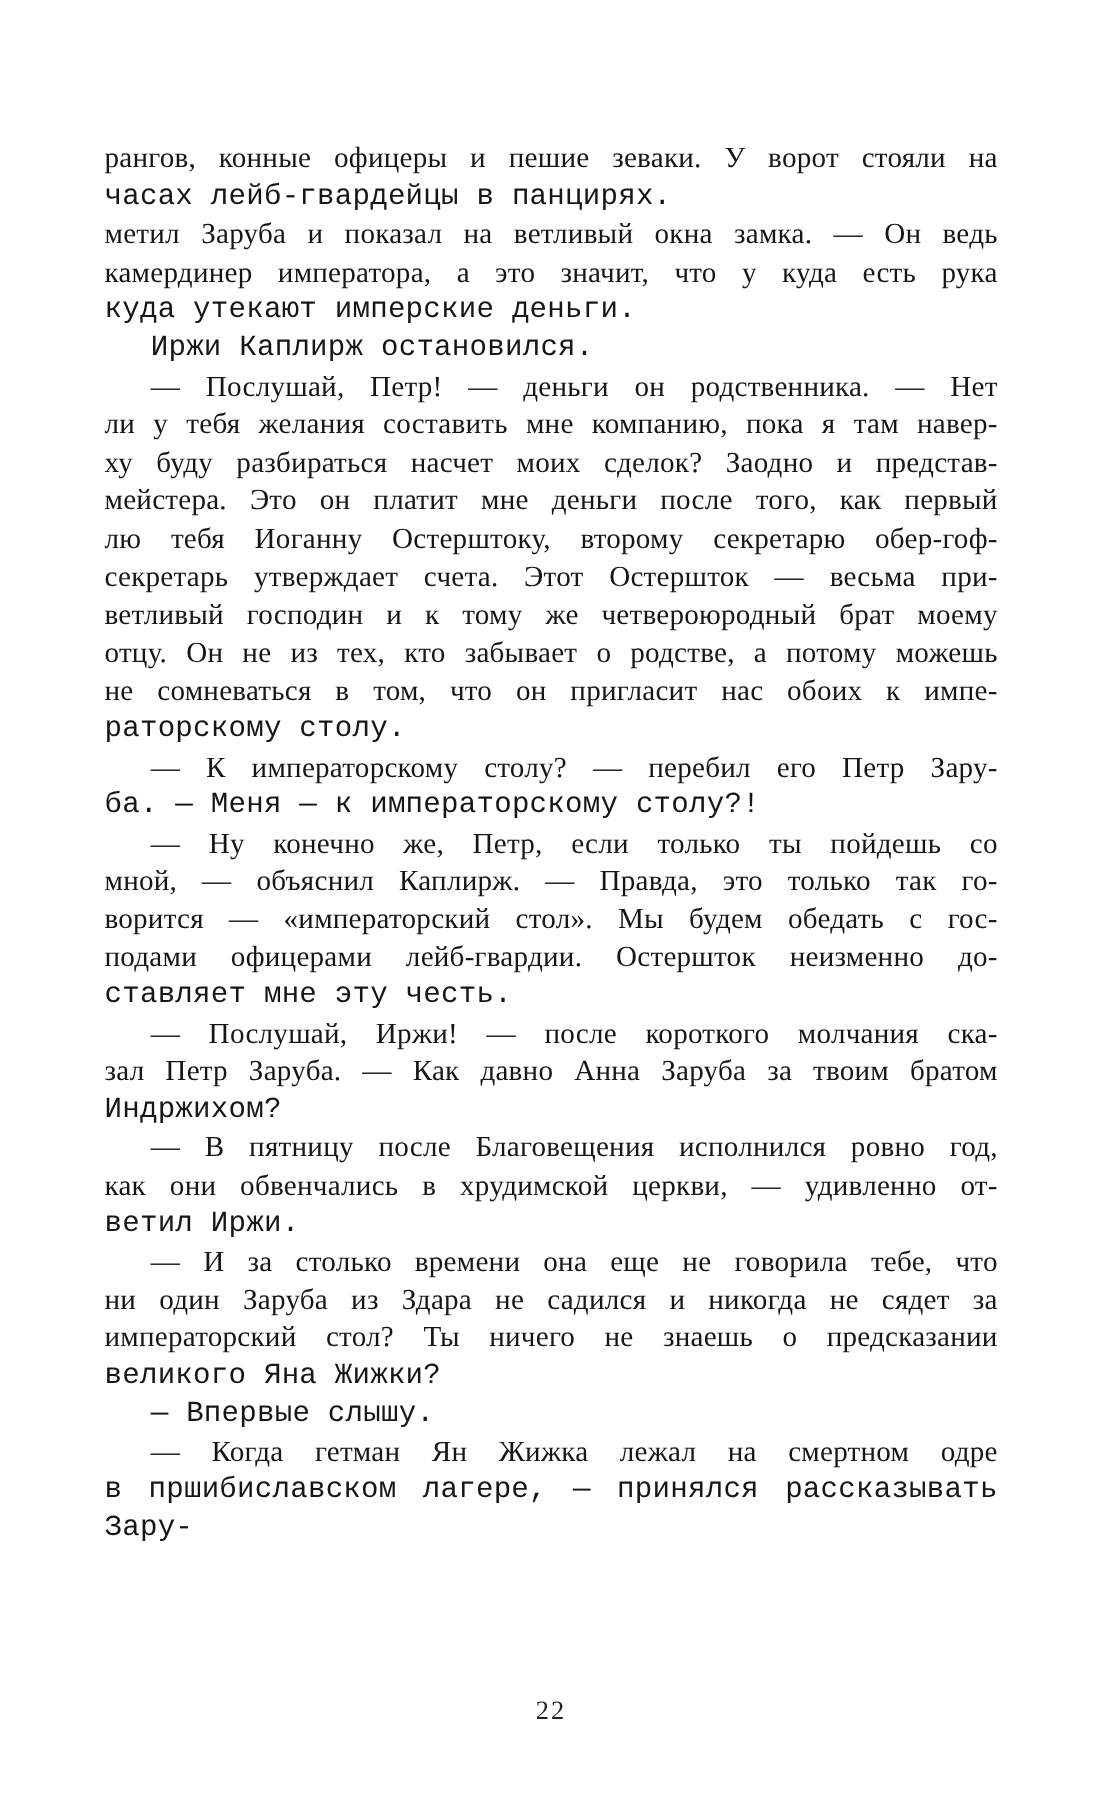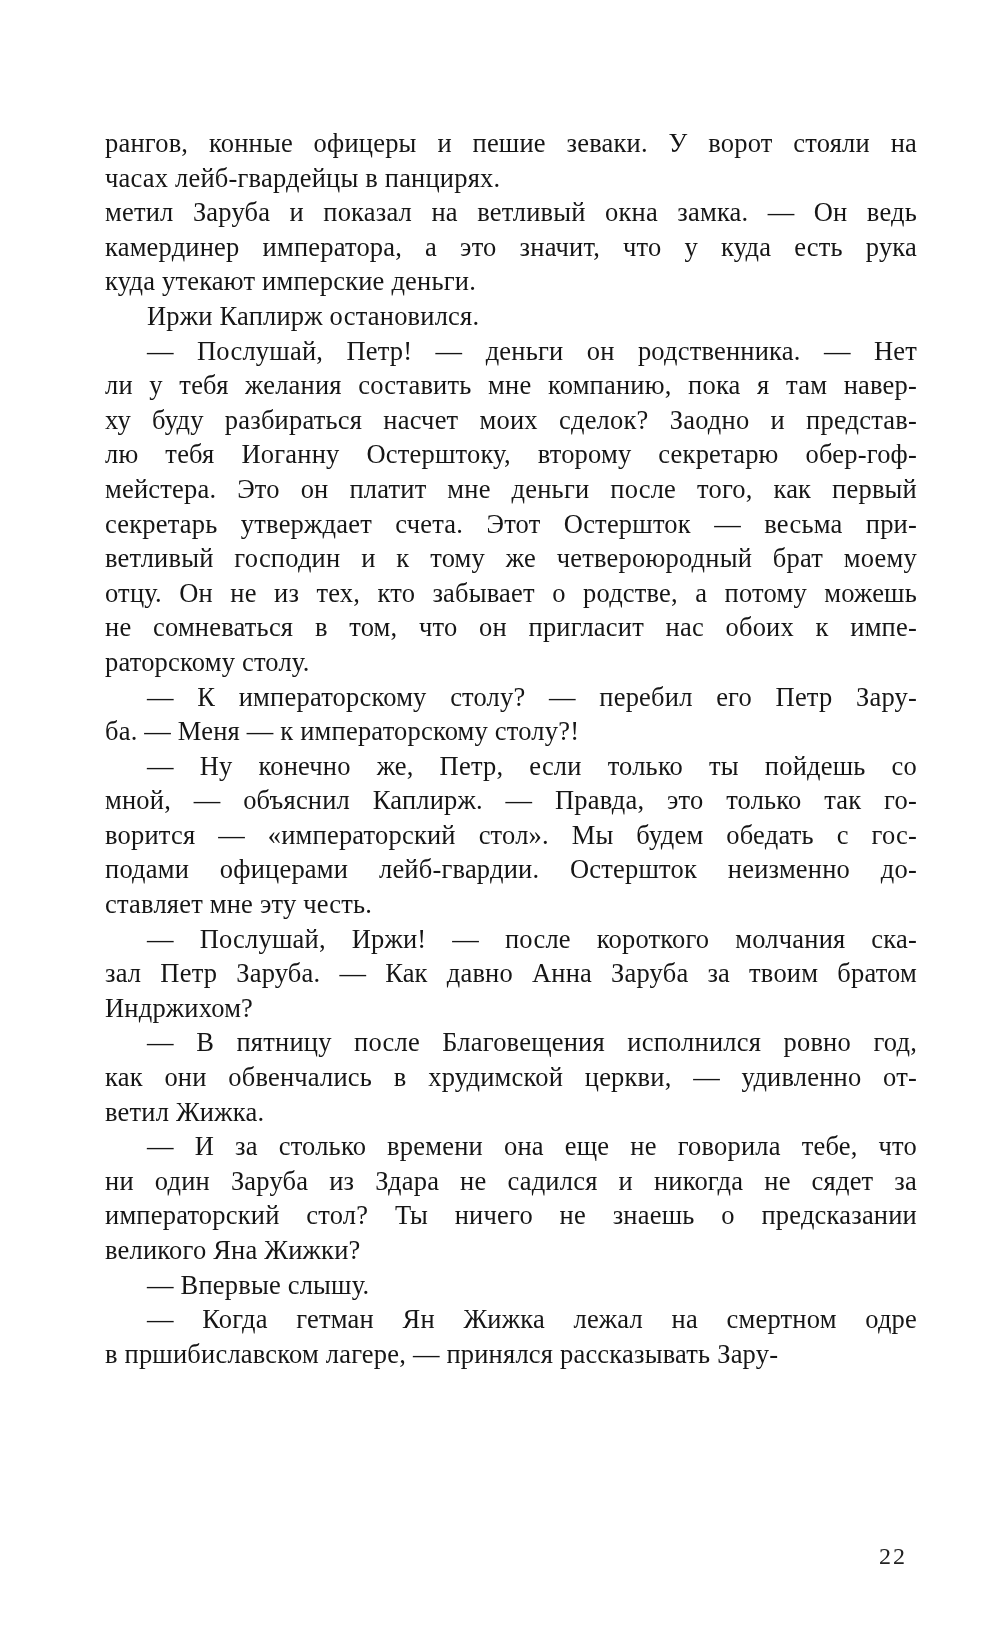--- a/index.html
+++ b/index.html
@@ -15,85 +15,86 @@
     color: #161616;
     overflow: hidden;
   }
   .book-page {
     position: absolute;
     inset: 0;
     background: #ffffff;
   }
   .text-block {
     position: absolute;
-    left: 105px;
+    left: 95px;
     top: 126px;
     width: 812px;
     font-size: 26.5px;
     line-height: 34.6px;
     letter-spacing: 0.2px;
   }
   .line {
     text-align: justify;
     text-align-last: justify;
     white-space: normal;
     height: 34.6px;
     overflow: visible;
   }
   .line.last {
     text-align-last: left;
+    font-family: Liberation Mono, monospace;
   }
   .line.indent {
     text-indent: 42px;
   }
   .page-number {
     position: absolute;
     left: 95px;
     width: 812px;
     top: 1543px;
-    text-align: right;
+    text-align: center;
     font-size: 24px;
     letter-spacing: 2px;
     color: #222222;
   }
 </style>
 </head>
 <body>
 
 <div class="book-page">
   <div class="text-block">
       <div class="line">рангов, конные офицеры и пешие зеваки. У ворот стояли на</div>
       <div class="line last">часах лейб-гвардейцы в панцирях.</div>
       <div class="line">метил Заруба и показал на ветливый окна замка. — Он ведь</div>
       <div class="line">камердинер императора, а это значит, что у куда есть рука</div>
       <div class="line last">куда утекают имперские деньги.</div>
       <div class="line indent last">Иржи Каплирж остановился.</div>
       <div class="line indent">—  Послушай, Петр! — деньги он родственника. — Нет</div>
       <div class="line">ли у тебя желания составить мне компанию, пока я там навер-</div>
       <div class="line">ху буду разбираться насчет моих сделок? Заодно и представ-</div>
+      <div class="line">мейстера. Это он платит мне деньги после того, как первый</div>
       <div class="line">лю тебя Иоганну Остерштоку, второму секретарю обер-гоф-</div>
-      <div class="line">мейстера. Это он платит мне деньги после того, как первый</div>
       <div class="line">секретарь утверждает счета. Этот Остершток — весьма при-</div>
       <div class="line">ветливый господин и к тому же четвероюродный брат моему</div>
       <div class="line">отцу. Он не из тех, кто забывает о родстве, а потому можешь</div>
       <div class="line">не сомневаться в том, что он пригласит нас обоих к импе-</div>
       <div class="line last">раторскому столу.</div>
       <div class="line indent">—  К императорскому столу? — перебил его Петр Зару-</div>
       <div class="line last">ба. — Меня — к императорскому столу?!</div>
       <div class="line indent">—  Ну конечно же, Петр, если только ты пойдешь со</div>
       <div class="line">мной, — объяснил Каплирж. — Правда, это только так го-</div>
       <div class="line">ворится — «императорский стол». Мы будем обедать с гос-</div>
       <div class="line">подами офицерами лейб-гвардии. Остершток неизменно до-</div>
       <div class="line last">ставляет мне эту честь.</div>
       <div class="line indent">—  Послушай, Иржи! — после короткого молчания ска-</div>
       <div class="line">зал Петр Заруба. — Как давно Анна Заруба за твоим братом</div>
       <div class="line last">Индржихом?</div>
       <div class="line indent">—  В пятницу после Благовещения исполнился ровно год,</div>
       <div class="line">как они обвенчались в хрудимской церкви, — удивленно от-</div>
-      <div class="line last">ветил Жижка.</div>
+      <div class="line last">ветил Иржи.</div>
       <div class="line indent">—  И за столько времени она еще не говорила тебе, что</div>
       <div class="line">ни один Заруба из Здара не садился и никогда не сядет за</div>
       <div class="line">императорский стол? Ты ничего не знаешь о предсказании</div>
       <div class="line last">великого Яна Жижки?</div>
       <div class="line indent last">—  Впервые слышу.</div>
       <div class="line indent">—  Когда гетман Ян Жижка лежал на смертном одре</div>
       <div class="line last">в пршибиславском лагере, — принялся рассказывать Зару-</div>
     </div>
   <div class="page-number">22</div>
 </div>

